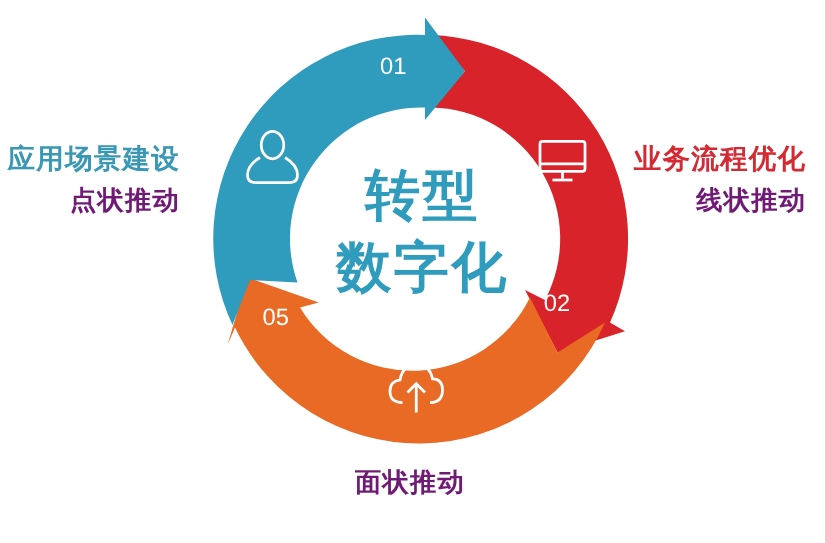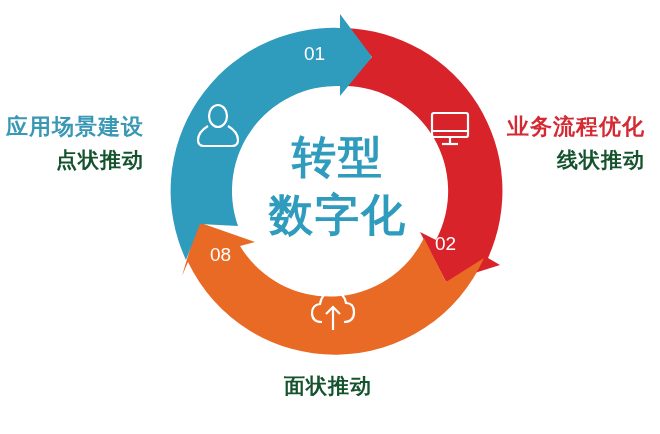--- a/index.html
+++ b/index.html
@@ -1,20 +1,20 @@
 <!DOCTYPE html>
 <html><head>
 <meta charset="utf-8">
 <style>
   html,body{margin:0;padding:0;background:#ffffff;}
   body{width:660px;height:434px;position:relative;overflow:hidden;font-family:"DejaVu Sans","Liberation Sans",sans-serif;}
   .ring{position:absolute;left:0;top:0;}
   .label{position:absolute;font-weight:bold;white-space:nowrap;text-align:right;}
   .title{font-size:22px;letter-spacing:1px;}
-  .sub{font-size:21px;color:#14532d;letter-spacing:1px;}
+  .sub{font-size:21px;color:#701a75;letter-spacing:1px;}
   .center-text{position:absolute;left:238px;top:128px;width:200px;text-align:center;font-weight:bold;color:#2f9bbd;font-size:44px;line-height:58px;letter-spacing:2px;}
   .num{position:absolute;color:#ffffff;font-family:"Liberation Sans",sans-serif;font-size:19px;font-weight:normal;}
 </style>
 </head>
 <body>
 
 <svg class="ring" width="660" height="434" viewBox="0 0 660 434">
 
   <path fill="#d8232a" d="M 345 28 A 163 163 0 0 1 488 258 L 500 265 L 446 282 L 420 232 L 436 240 A 105 105 0 0 0 345 86 L 372 57 Z"></path>
 
@@ -36,21 +36,21 @@
 
   <g fill="none" stroke="#ffffff" stroke-width="2.2">
     <path d="M 322 322 Q 312 322 312 313 Q 312 305 320 304 Q 322 292 333 292 Q 344 292 346 303 Q 354 303 354 312 Q 354 322 344 322"></path>
     <line x1="333" y1="330" x2="333" y2="307"></line>
     <polyline points="326,314 333,307 340,314"></polyline>
   </g>
 </svg>
 
 <div class="num" style="left:304px;top:43px;">01</div>
 <div class="num" style="left:435px;top:233px;">02</div>
-<div class="num" style="left:210px;top:244px;">08</div>
+<div class="num" style="left:210px;top:244px;">05</div>
 
 <div class="center-text">
   <div>转型</div>
   <div>数字化</div>
 </div>
 
 <div class="label" style="left:6px;top:112px;">
   <div class="title" style="color:#3a98b5;">应用场景建设</div>
   <div class="sub" style="margin-top:4px;padding-left:24px;">点状推动</div>
 </div>

